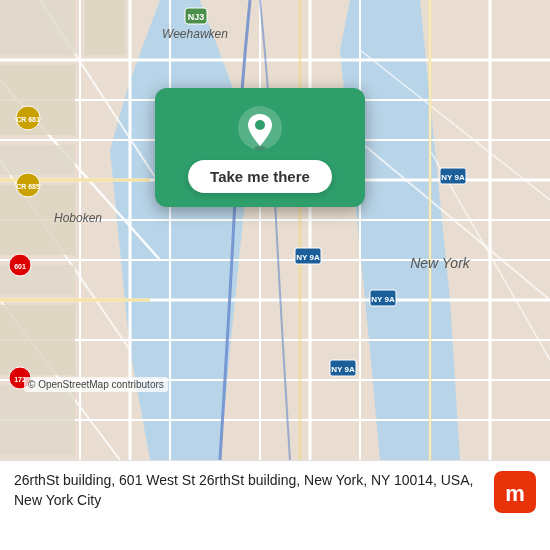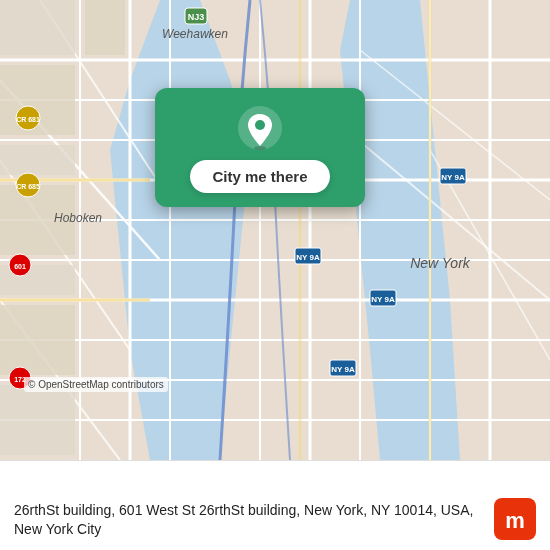--- a/index.html
+++ b/index.html
@@ -63,21 +63,21 @@
       box-shadow: 0 2px 6px rgba(0,0,0,0.15);
       white-space: nowrap;
     }
 
     
     #info-bar {
       width: 550px;
       height: 90px;
       background: white;
       display: flex;
-      align-items: flex-end;
+      align-items: flex-start;
       padding: 10px 14px;
       border-top: 1px solid #ddd;
       position: relative;
     }
 
     #address-text {
       flex: 1;
       font-size: 14px;
       color: #222;
       line-height: 1.4;
@@ -203,21 +203,21 @@
 
   <div id="map-popup">
 
     <svg class="pin-icon" viewBox="0 0 44 44" xmlns="http://www.w3.org/2000/svg">
       <circle cx="22" cy="22" r="22" fill="rgba(255,255,255,0.2)"></circle>
       <ellipse cx="22" cy="42" rx="6" ry="2" fill="rgba(0,0,0,0.2)"></ellipse>
       <path d="M22 8 C15 8 10 13 10 19 C10 27 22 40 22 40 C22 40 34 27 34 19 C34 13 29 8 22 8 Z" fill="white"></path>
       <circle cx="22" cy="19" r="5" fill="#2e9e6b"></circle>
     </svg>
 
-    <button id="take-me-there-button">City me there</button>
+    <button id="take-me-there-button">Take me there</button>
   </div>
 </div>
 
 <div id="info-bar">
   <div id="address-text">26rthSt building, 601 West St 26rthSt building, New York, NY 10014, USA, New York City</div>
 
   <div id="moovit-logo">
     <svg class="moovit-m" viewBox="0 0 42 42" xmlns="http://www.w3.org/2000/svg">
       <rect width="42" height="42" rx="8" fill="#e8320a"></rect>
       <text x="21" y="30" font-size="22" font-weight="900" fill="white" text-anchor="middle" font-family="Arial, sans-serif">m</text>

